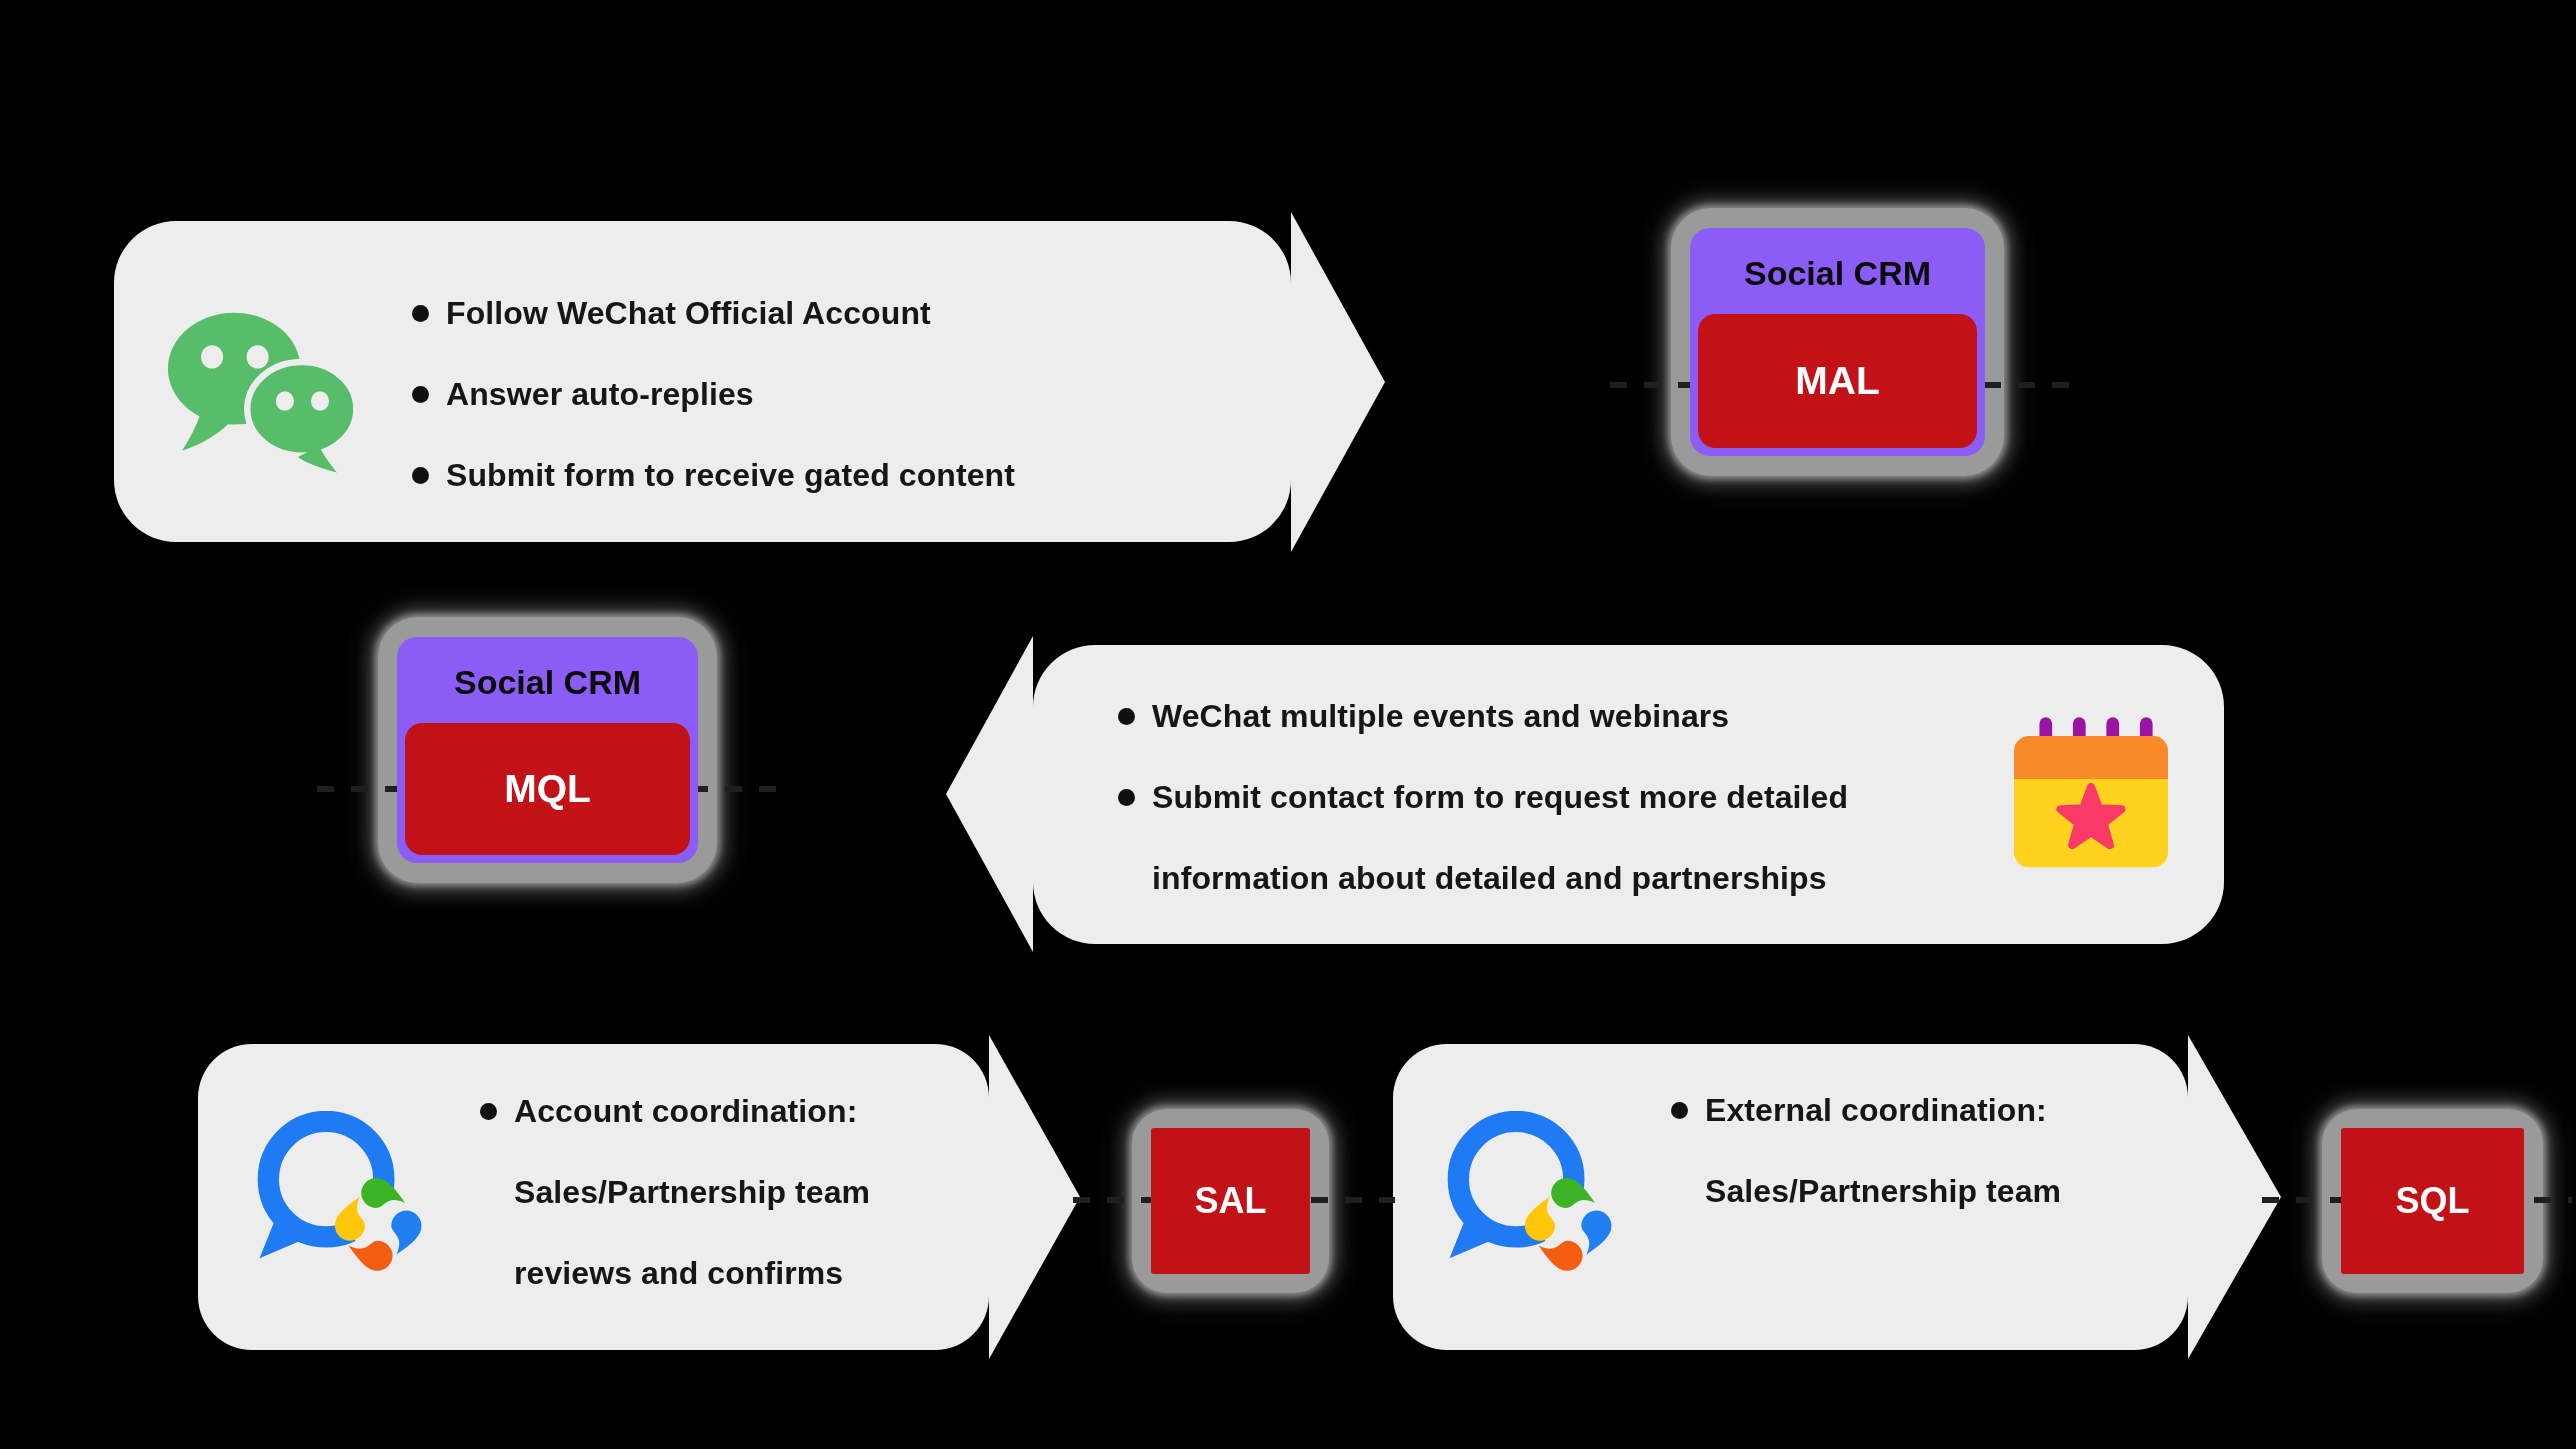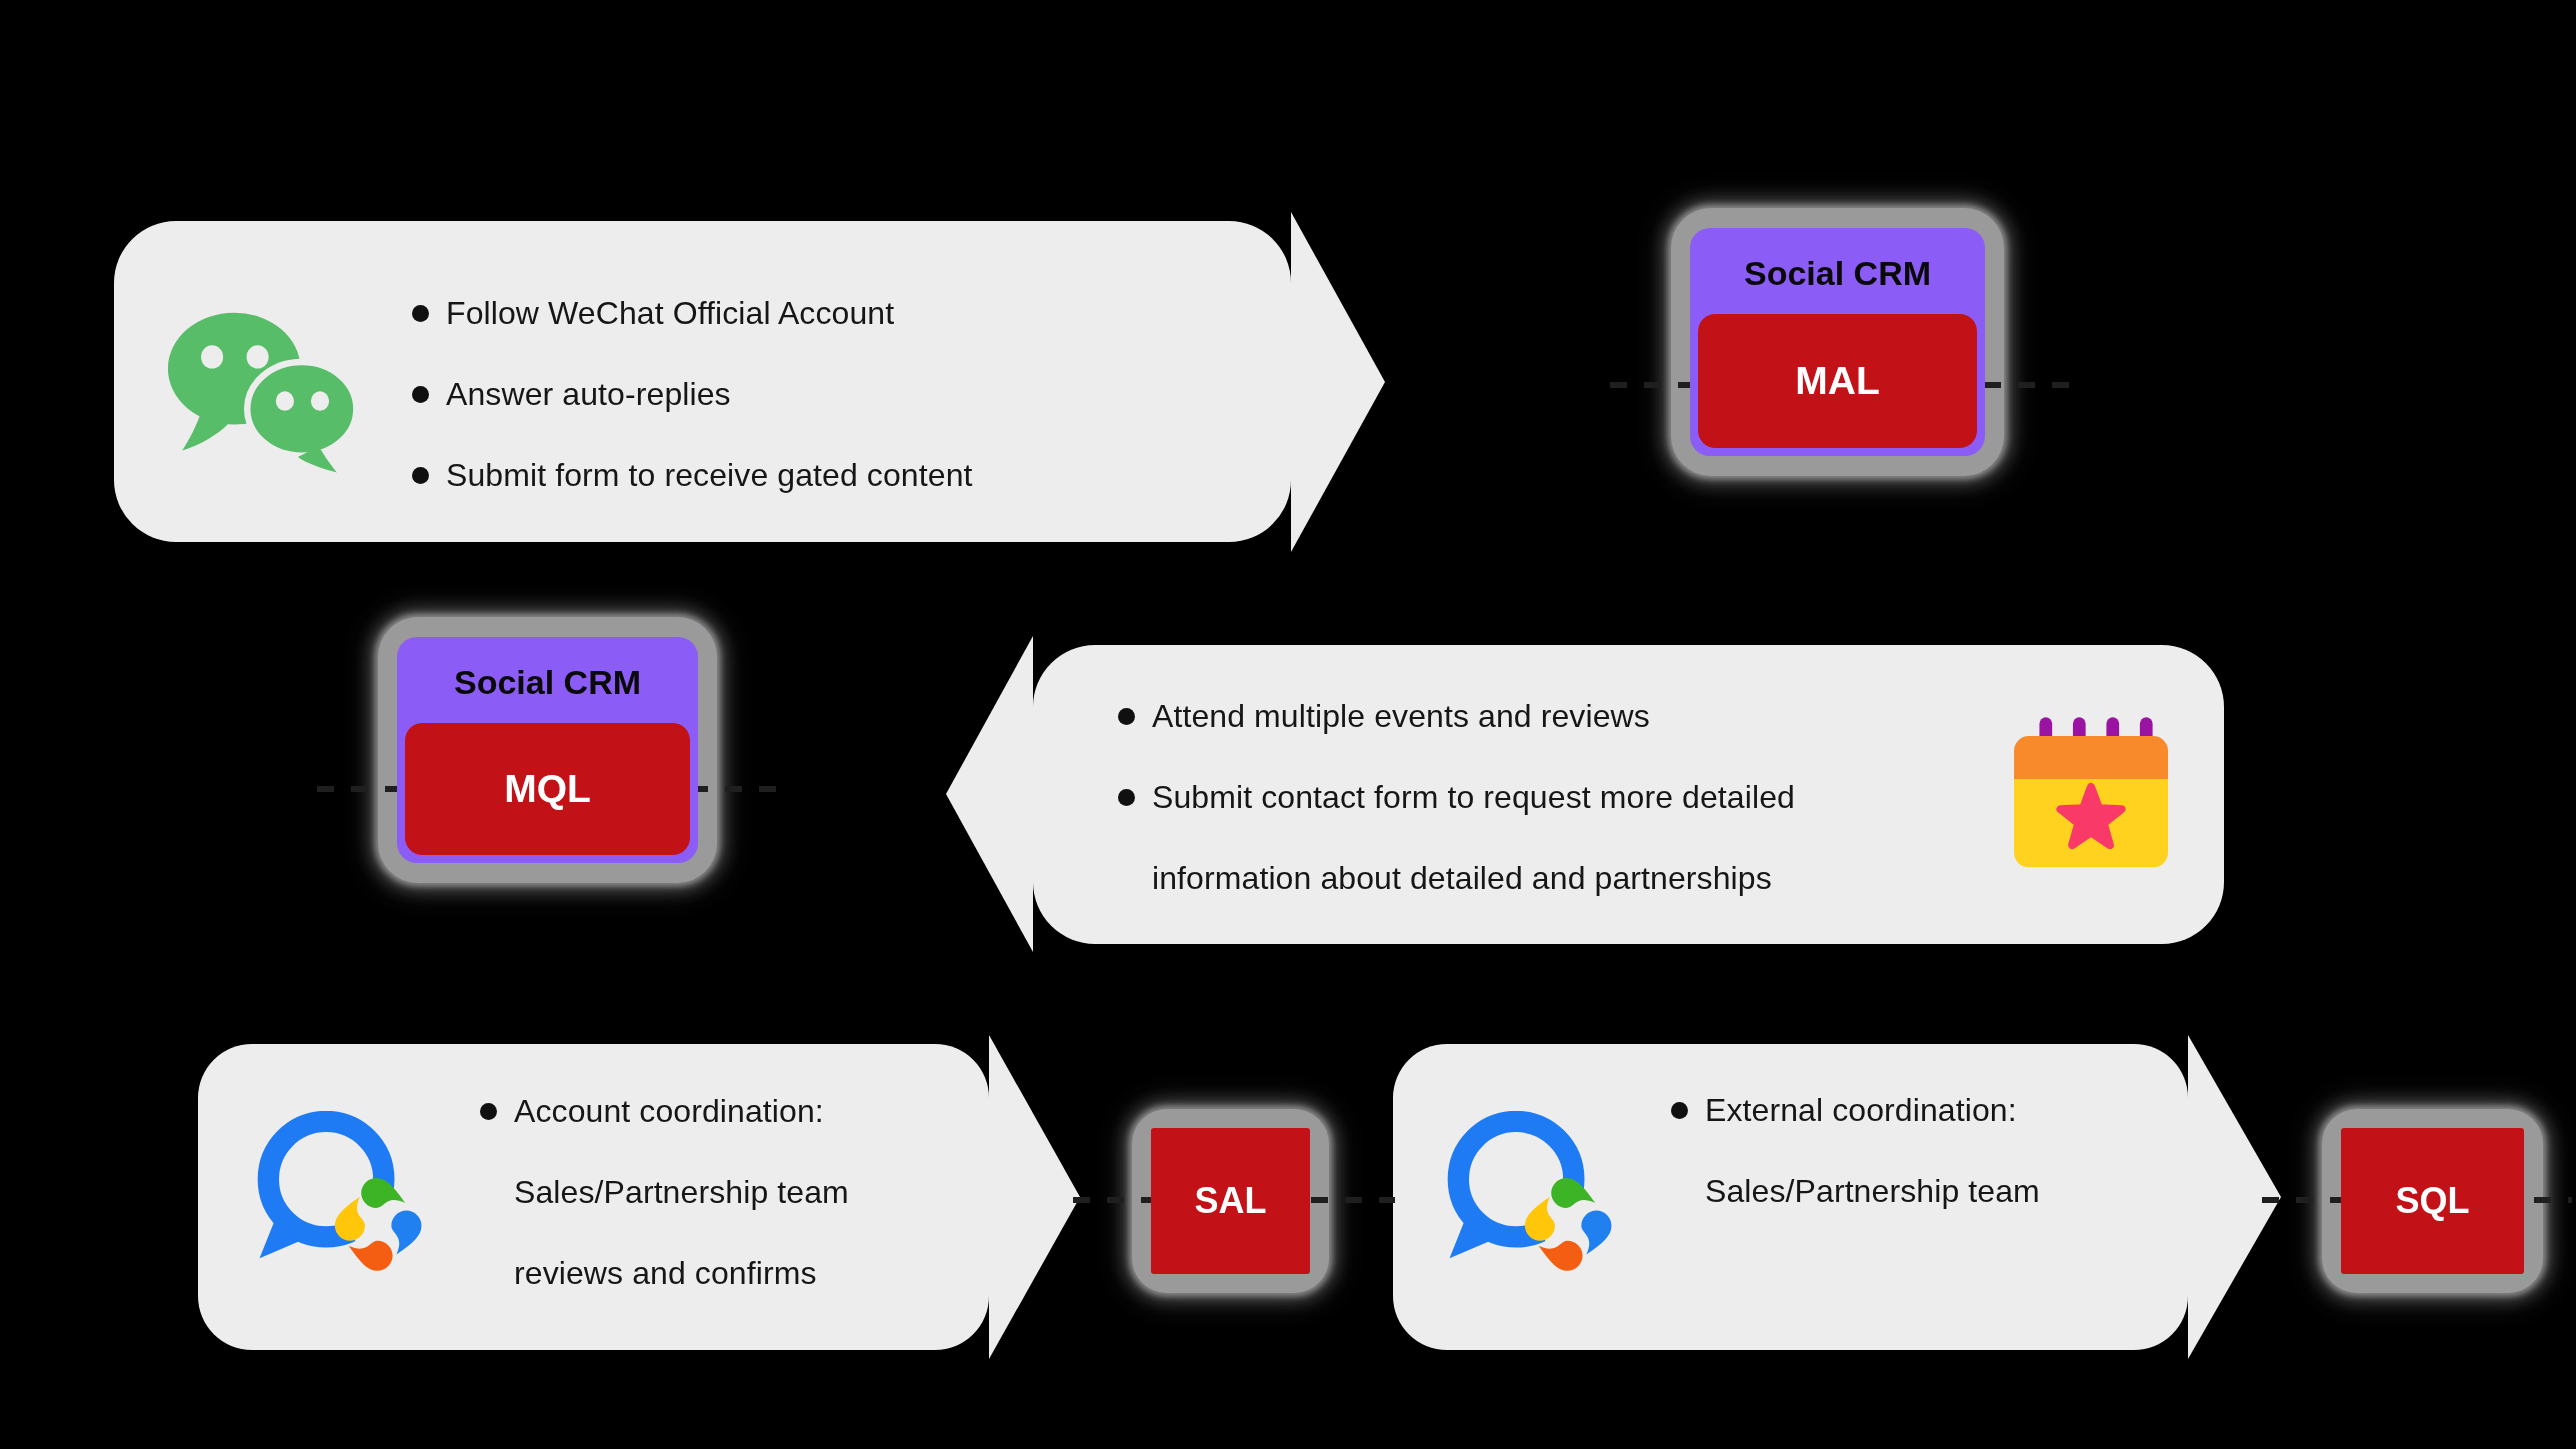--- a/index.html
+++ b/index.html
@@ -36,21 +36,21 @@
     position: absolute;
     margin: 0; padding: 0;
     list-style: none;
   }
   .bullet { margin: 0; padding: 0; }
   .line {
     position: relative;
     height: 81px;
     line-height: 81px;
     font-size: 32px;
-    font-weight: 400;
+    font-weight: 700;
     color: #161616;
     padding-left: 34px;
     white-space: nowrap;
     letter-spacing: 0.1px;
   }
   .line.first::before {
     content: "";
     position: absolute;
     left: 0;
     top: 32px;
@@ -167,21 +167,21 @@
       <div class="red-box">MQL</div>
     </div>
   </div>
 
   <div class="panel" style="left:946px; top:645px; width:1278px; height:299px;">
     <div class="panel-body" style="left:87px; right:0;"></div>
     <div class="panel-tip tip-left" style="top:-9.4px; border-top:158px solid transparent; border-bottom:158px solid transparent; border-right:87px solid #EDEDED;"></div>
 
     <ul class="bullets" style="left:172px; top:31px;">
       <li class="bullet">
-        <div class="line first">Attend multiple events and reviews</div>
+        <div class="line first">WeChat multiple events and webinars</div>
       </li>
       <li class="bullet">
         <div class="line first">Submit contact form to request more detailed</div>
         <div class="line">information about detailed and partnerships</div>
       </li>
     </ul>
 
     <svg class="icon" style="left:1068px; top:72px;" width="154" height="152" viewBox="0 0 230 226">
       <rect x="38" y="0" width="19" height="60" rx="9.5" fill="#9A13A2"></rect>
       <rect x="88" y="0" width="19" height="60" rx="9.5" fill="#9A13A2"></rect>

